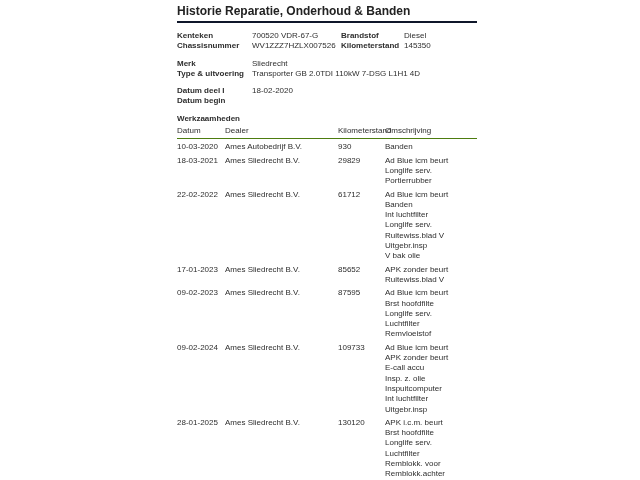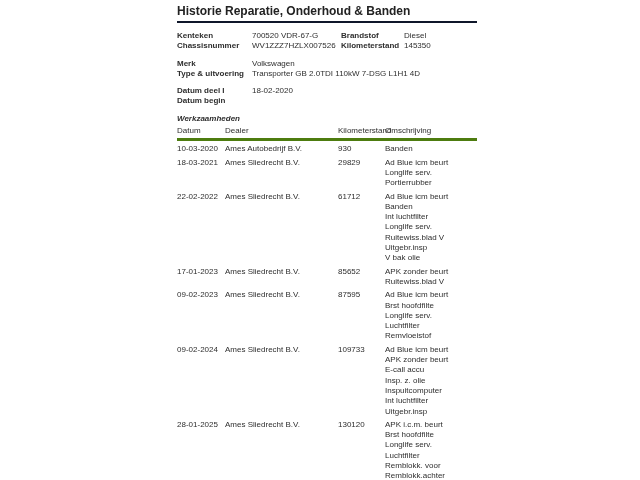--- a/index.html
+++ b/index.html
@@ -45,33 +45,32 @@
   .sect {
     margin-top: 7px;
   }
   .lbl {
     font-weight: bold;
   }
   .heading {
     font-weight: bold;
     margin-top: 7px;
     margin-bottom: 2px;
-    font-style: italic;
   }
   table.work {
     border-collapse: collapse;
     table-layout: fixed;
     width: 300px;
   }
   table.work th {
     font-weight: normal;
     text-align: left;
     vertical-align: top;
     padding: 0 0 2px 0;
-    border-bottom: 3px solid #4d7c0f;
+    border-bottom: 1px solid #4d7c0f;
   }
   table.work td {
     text-align: left;
     vertical-align: top;
     padding: 3px 0 0 0;
   }
   .col-datum  { width: 48px; }
   .col-dealer { width: 113px; }
   .col-km     { width: 47px; }
   .col-oms    { width: 92px; }
@@ -94,21 +93,21 @@
       <div>Diesel</div>
 
       <div class="lbl">Chassisnummer</div>
       <div>WV1ZZZ7HZLX007526</div>
       <div class="lbl">Kilometerstand</div>
       <div>145350</div>
     </div>
 
     <div class="info-grid2 sect">
       <div class="lbl">Merk</div>
-      <div>Volkswagen</div>
+      <div>Sliedrecht</div>
 
       <div class="lbl">Type &amp; uitvoering</div>
       <div>Transporter GB 2.0TDI 110kW 7-DSG L1H1 4D</div>
     </div>
 
     <div class="info-grid2 sect">
       <div class="lbl">Datum deel I</div>
       <div>18-02-2020</div>
 
       <div class="lbl">Datum begin</div>

